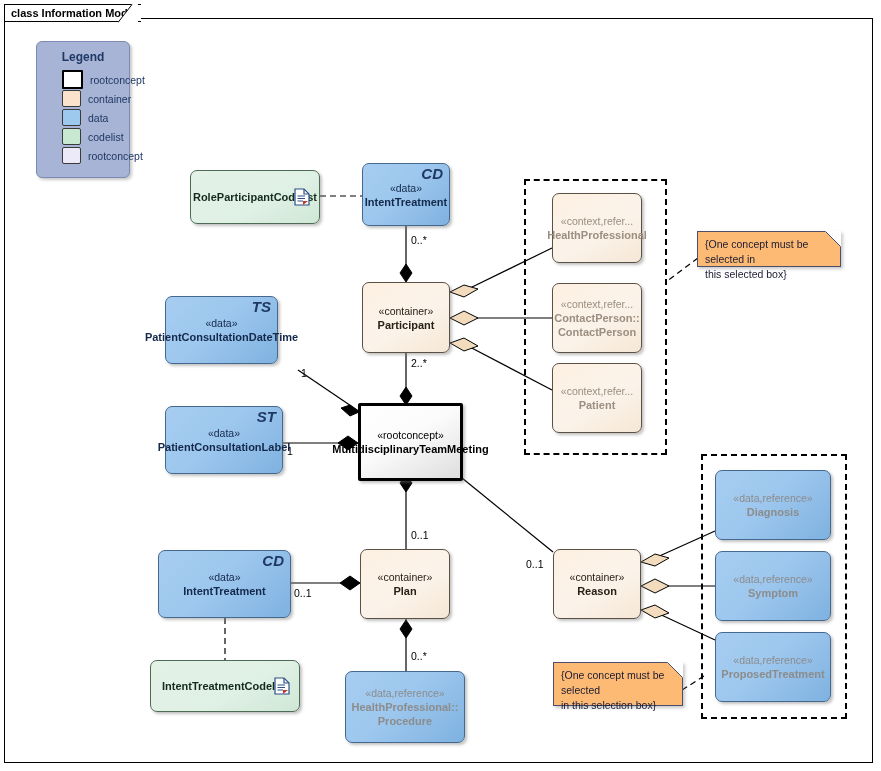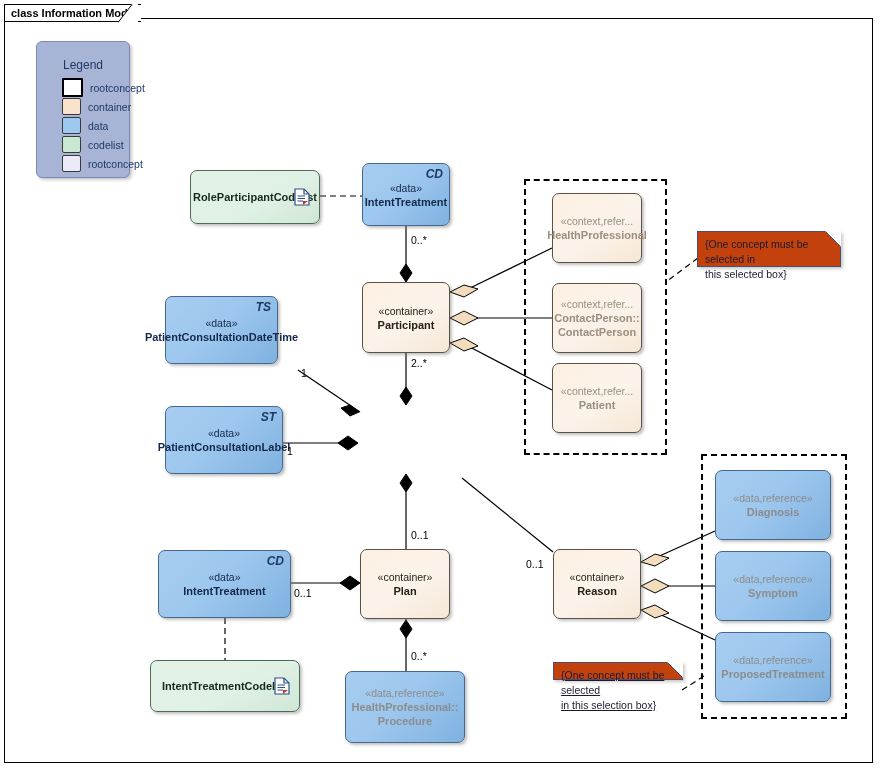--- a/index.html
+++ b/index.html
@@ -87,21 +87,21 @@
   .node .nm {
     font-weight: bold;
     display: block;
   }
   .node .tagtype {
     position: absolute;
     top: 3px;
     right: 6px;
     font-style: italic;
     font-weight: bold;
-    font-size: 12px;
+    font-size: 15px;
     color: #1f3864;
   }
   
   .n-data {
     background: linear-gradient(135deg, #a7cdf0 0%, #9dc7ee 45%, #7fb2e0 100%);
     border-color: #45688f;
     color: #13284a;
   }
   
   .n-container {
@@ -137,24 +137,24 @@
     width: 92px;
     height: 135px;
     background: #a8b4d6;
     border: 1px solid #7d8bb4;
     border-radius: 6px;
     z-index: 4;
     box-shadow: 2px 2px 3px rgba(120,120,120,0.4);
   }
   #legend .lg-title {
     text-align: center;
-    font-weight: normal;
+    font-weight: bold;
     font-size: 12px;
     color: #1f3864;
-    margin-top: 16px;
+    margin-top: 8px;
   }
   #legend .lg-rows { margin-top: 6px; padding-left: 25px; }
   #legend .lg-row {
     display: flex;
     align-items: center;
     height: 19px;
   }
   #legend .sw {
     width: 17px; height: 15px;
     border: 1px solid #3a3a3a;
@@ -165,21 +165,21 @@
   #legend .sw.root { background: #ffffff; border: 2px solid #000; border-radius: 1px; }
   #legend .sw.container { background: #fae2cd; }
   #legend .sw.data { background: #9dc9ef; }
   #legend .sw.codelist { background: #c8e8d2; }
   #legend .sw.constraint { background: #eceaf8; }
   #legend .lg-label { font-size: 10.5px; color: #1f3864; }
 
   
   .note {
     position: absolute;
-    background: #c2410c;
+    background: #fdba74;
     border: 1px solid #4d4d6e;
     font-size: 10.5px;
     line-height: 15px;
     color: #1b1b32;
     padding: 5px 10px 4px 7px;
     box-sizing: border-box;
     z-index: 4;
     box-shadow: 2px 2px 3px rgba(120,120,120,0.4);
   }
   .note .fold-edge {
@@ -356,20 +356,24 @@
     <span class="stereo">«data»</span>
     <span class="nm">PatientConsultationDateTime</span>
   </div>
 
   <div class="node n-data" style="left:165px; top:406px; width:118px; height:68px;">
     <span class="tagtype">ST</span>
     <span class="stereo">«data»</span>
     <span class="nm">PatientConsultationLabel</span>
   </div>
 
+  <div class="node n-root" style="left:358px; top:403px; width:105px; height:78px;">
+    <span class="stereo">«rootconcept»</span>
+    <span class="nm" style="white-space:nowrap;">MultidisciplinaryTeamMeeting</span>
+  </div>
 
   <div class="node n-data" style="left:158px; top:550px; width:133px; height:68px;">
     <span class="tagtype">CD</span>
     <span class="stereo">«data»</span>
     <span class="nm">IntentTreatment</span>
   </div>
 
   <div class="node n-codelist" style="left:150px; top:660px; width:150px; height:52px;">
     <span class="nm">IntentTreatmentCodelist</span>
     <svg class="doc-icon" viewBox="0 0 16 18">
@@ -417,21 +421,21 @@
     <span class="fold-edge">
       <svg width="16" height="16" viewBox="0 0 16 16">
         <path d="M0,0 L16,16 L16,0 Z" fill="#ffffff" stroke="none"></path>
         <path d="M0.5,0.5 L15.5,15.5" stroke="#4d4d6e" stroke-width="1" fill="none"></path>
       </svg>
     </span>
     <div>{One concept must be selected in</div>
     <div>this selected box}</div>
   </div>
 
-  <div class="note" style="left:553px; top:662px; width:130px; height:18px;text-decoration:underline;">
+  <div class="note" style="left:553px; top:662px; width:130px; height:44px;">
     <span class="fold-edge">
       <svg width="16" height="16" viewBox="0 0 16 16">
         <path d="M0,0 L16,16 L16,0 Z" fill="#ffffff" stroke="none"></path>
         <path d="M0.5,0.5 L15.5,15.5" stroke="#4d4d6e" stroke-width="1" fill="none"></path>
       </svg>
     </span>
     <div>{One concept must be selected</div>
     <div>in this selection box}</div>
   </div>
 

